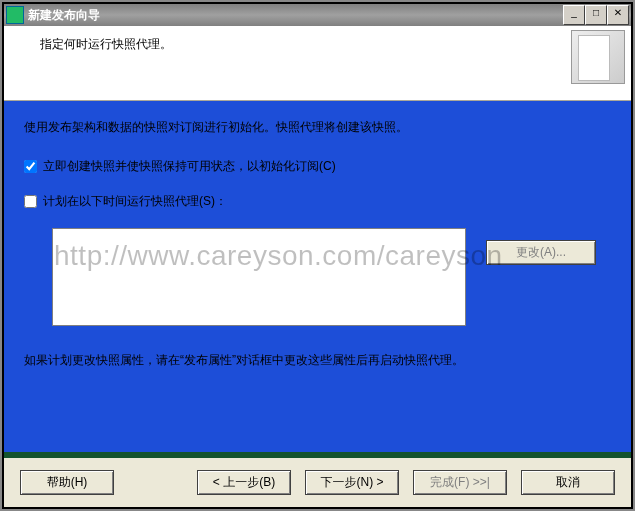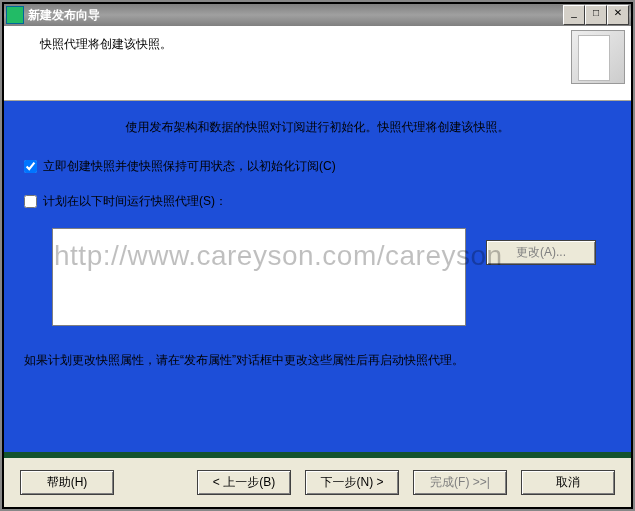--- a/index.html
+++ b/index.html
@@ -65,21 +65,21 @@
   }
   .header-graphic::after{
     content:""; position:absolute; left:6px; top:4px;
     width:30px;height:44px;background:#fff;border:1px solid #bbb;
   }
   .body {
     flex: 1;
     padding: 18px 20px 8px 20px;
     position: relative;
   }
-  .para { margin-bottom: 22px; text-align: center; }
+  .para { margin-bottom: 22px; }
   .chk-row { display:flex; align-items:center; margin-bottom: 18px; }
   .chk-row input { margin: 0 6px 0 0; }
   .sched-box {
     border: 1px solid #808080;
     background: #fff;
     width: 412px; height: 96px;
     margin-left: 28px;
     position: relative;
   }
   .change-btn {
@@ -133,21 +133,21 @@
     <span class="title-icon"></span>
     <span class="title-text">新建发布向导</span>
     <div class="title-btns">
       <div class="tbtn" title="Minimize">_</div>
       <div class="tbtn" title="Restore">□</div>
       <div class="tbtn" title="Close">✕</div>
     </div>
   </div>
 
   <div class="header">
-    <p>快照代理将创建该快照。</p>
+    <p>指定何时运行快照代理。</p>
     <div class="header-graphic"></div>
   </div>
 
   <div class="body">
 
     <div class="para">使用发布架构和数据的快照对订阅进行初始化。快照代理将创建该快照。</div>
 
     <label class="chk-row">
       <input type="checkbox" id="chk1" checked="" style="">
       <span>立即创建快照并使快照保持可用状态，以初始化订阅(C)</span>

